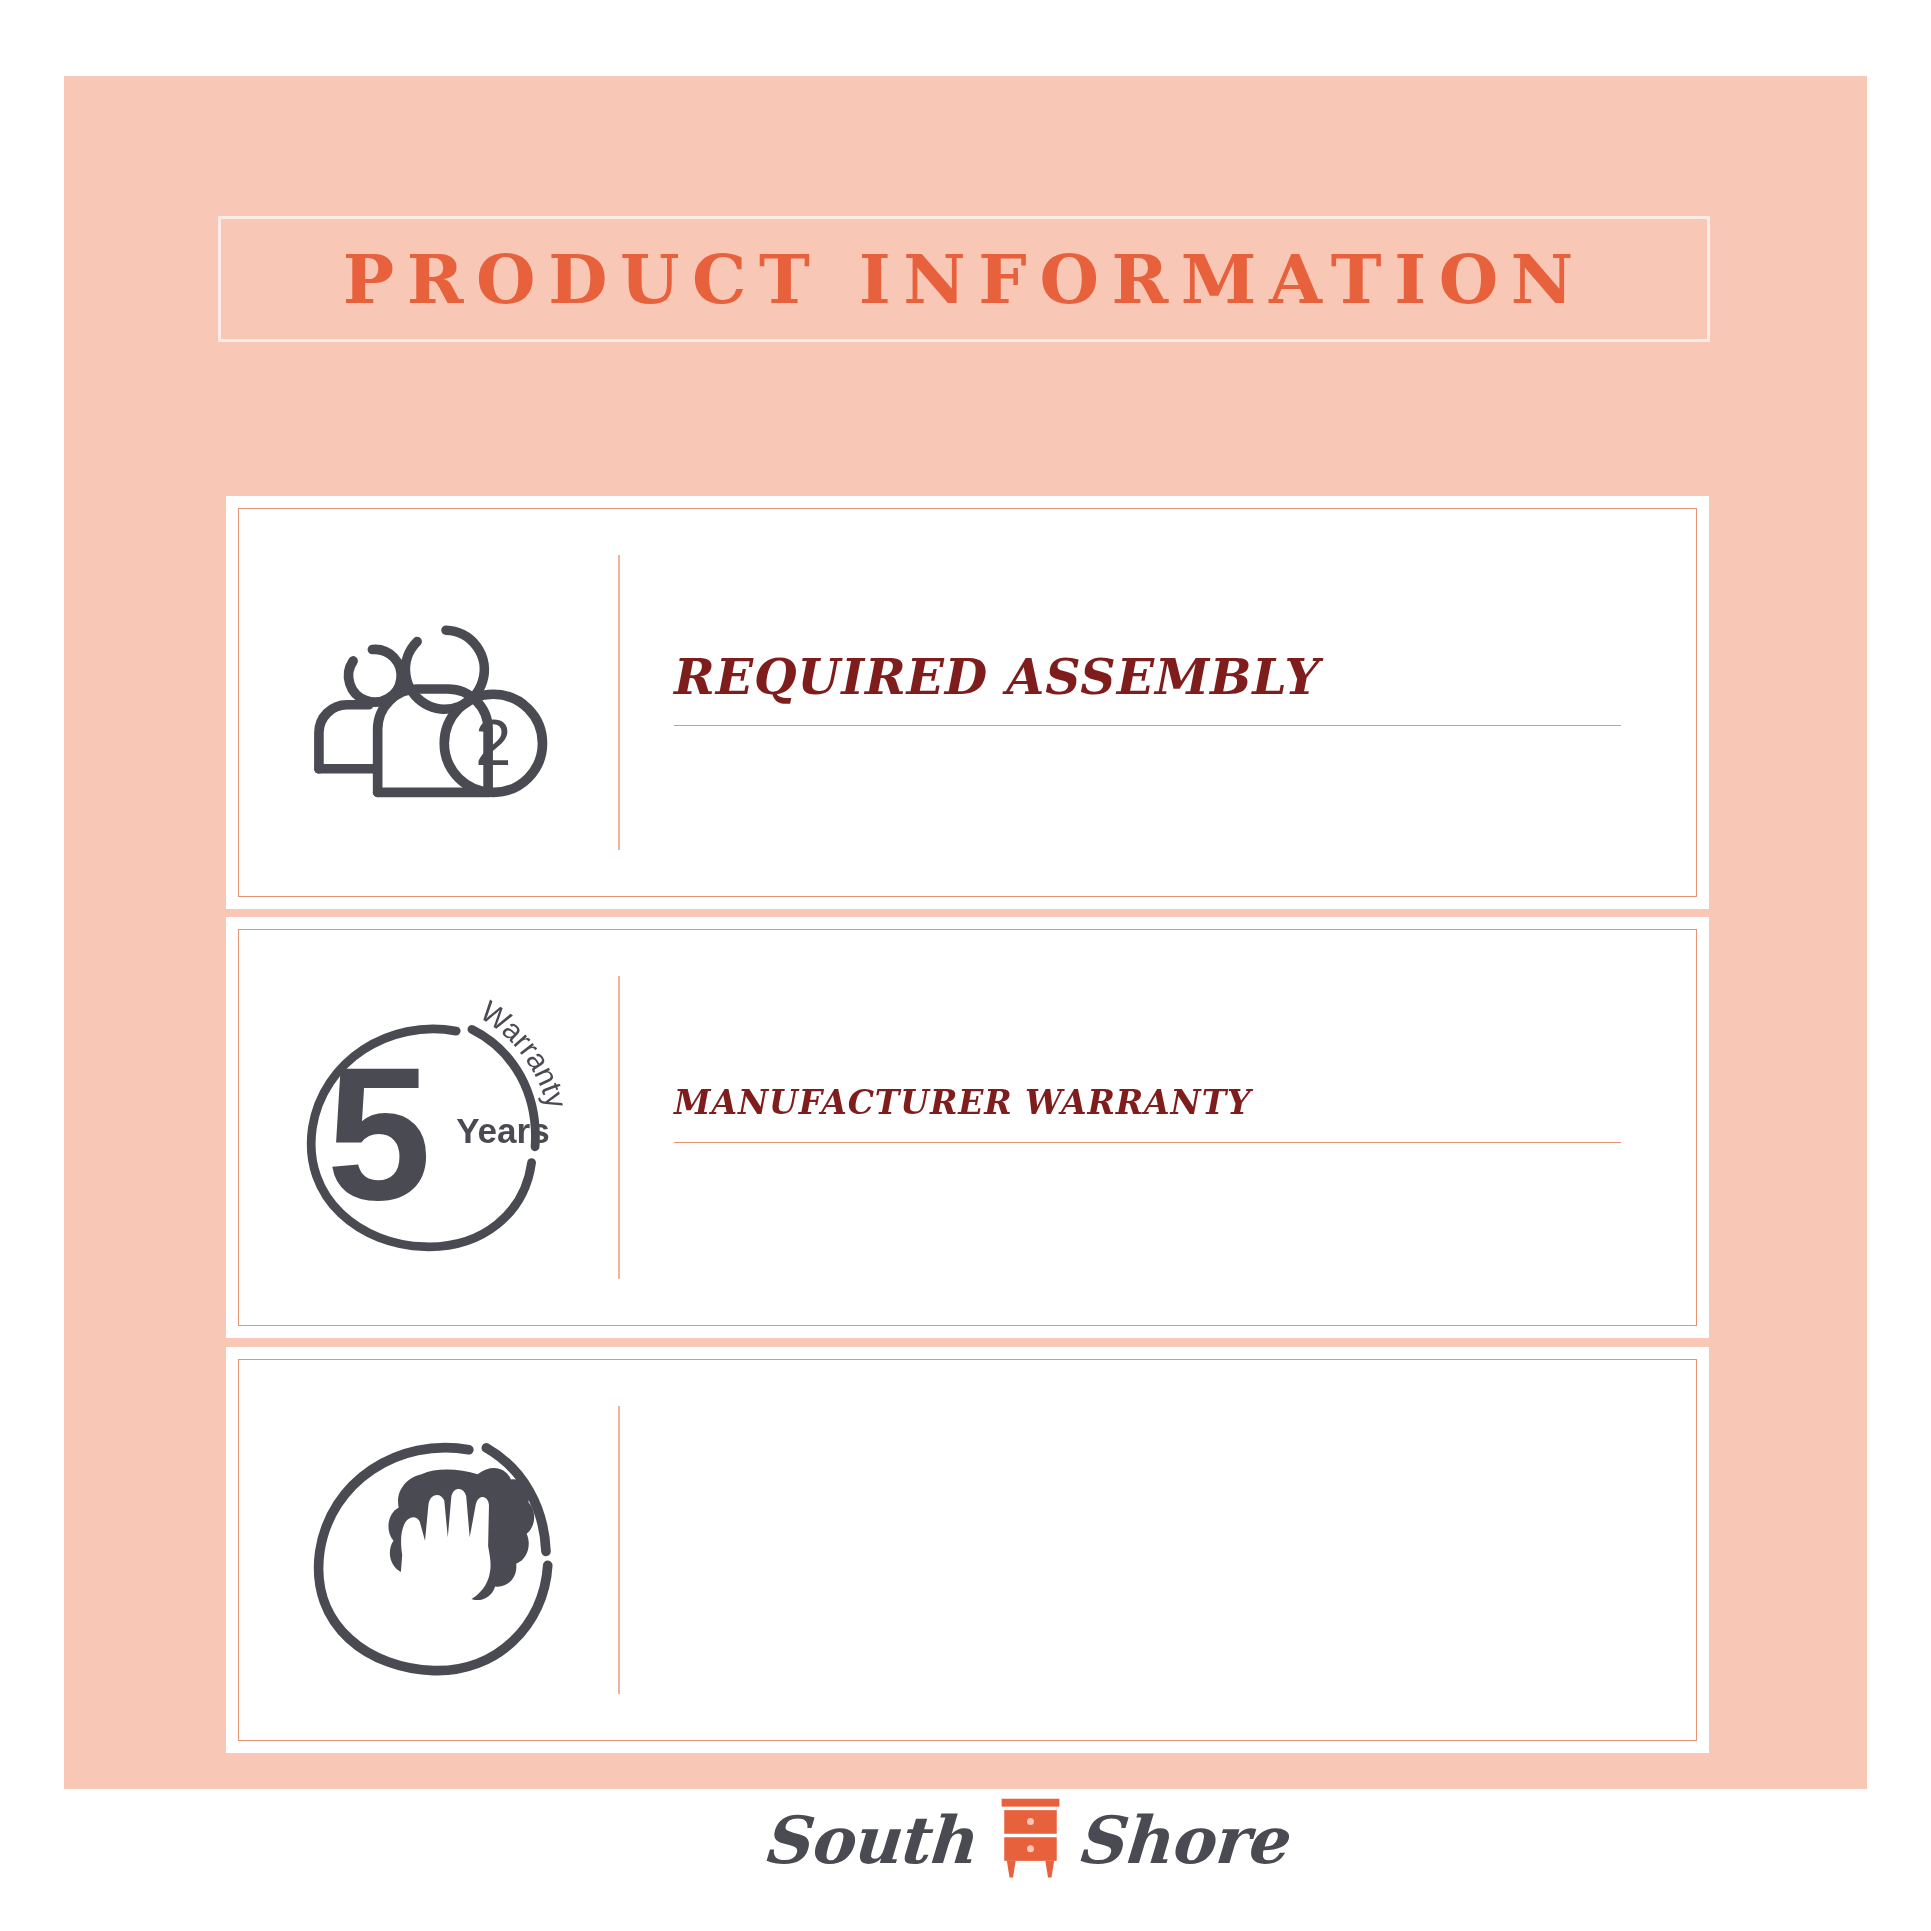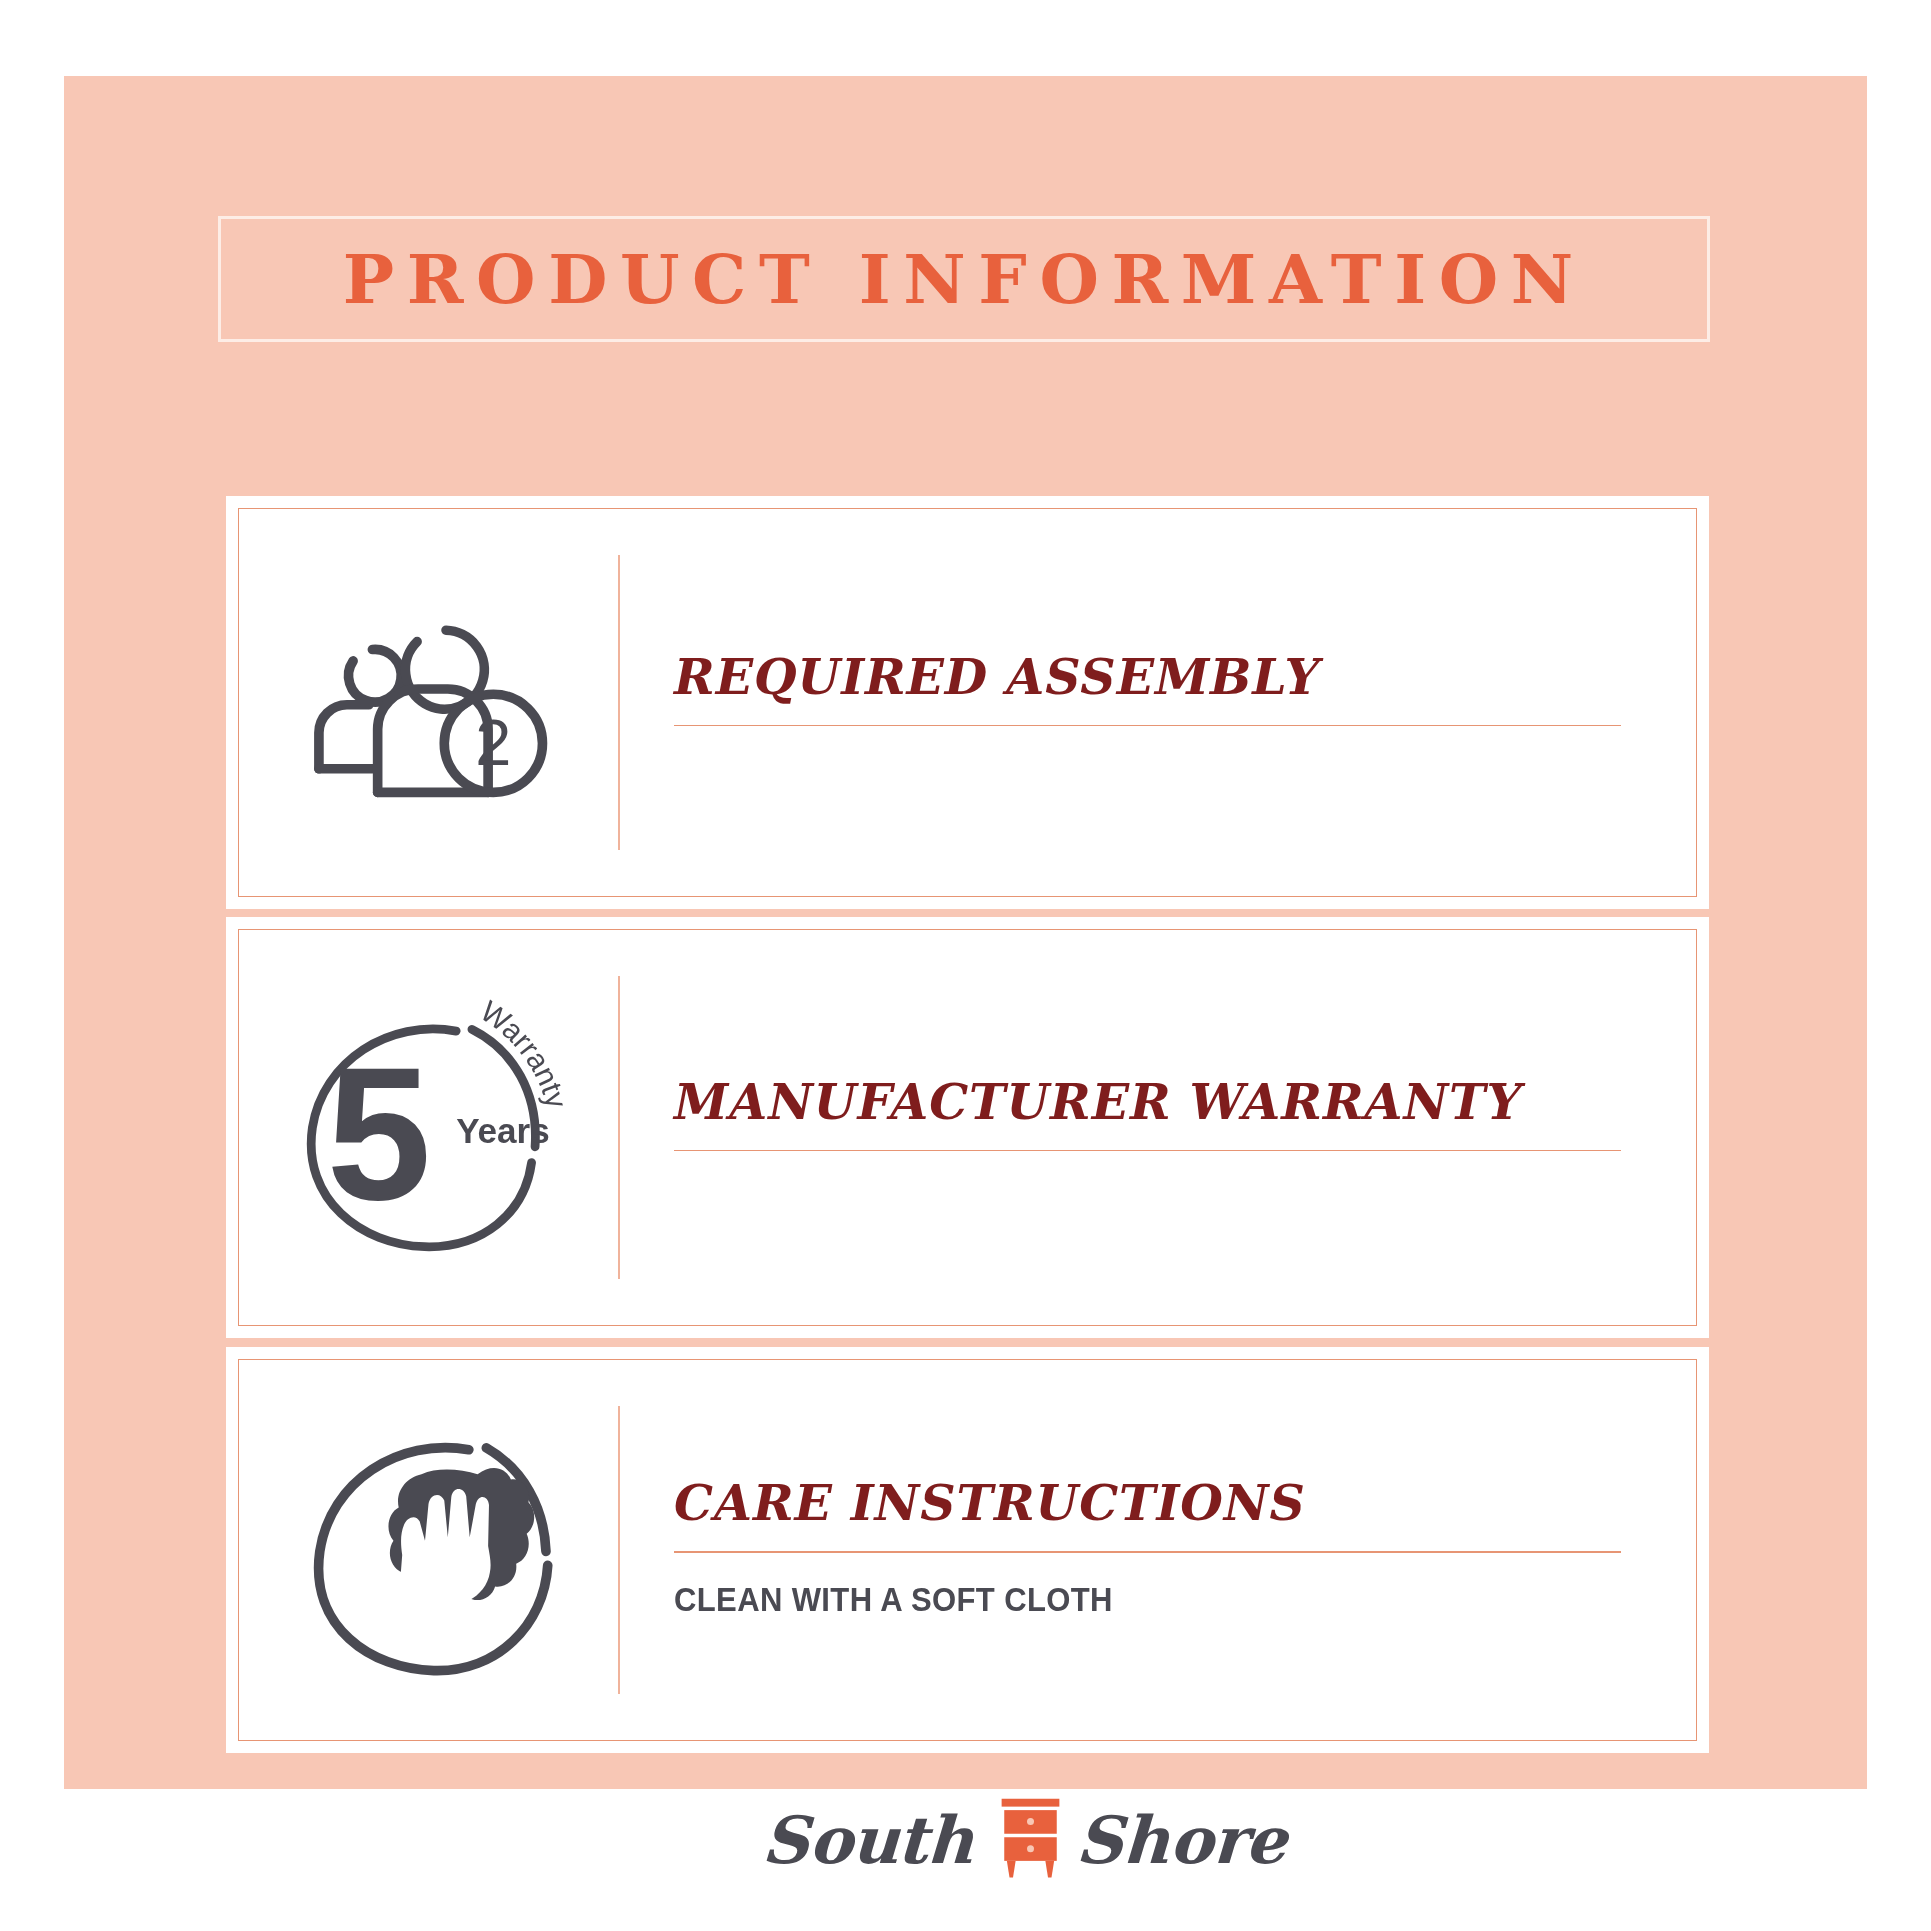--- a/index.html
+++ b/index.html
@@ -30,21 +30,21 @@
   #card-3{top:1271px;height:406px;}
 
   .icon-col{width:379px;flex:0 0 379px;display:flex;align-items:center;justify-content:center;}
   .divider{width:1.8px;align-self:stretch;margin:46px 0;background:#F0B39B;flex:0 0 1.8px;}
   .text-col{flex:1;padding-left:54px;padding-right:35px;}
 
   .card-heading{font-family:"DejaVu Serif",serif;font-weight:700;font-style:italic;
                 color:#7f1d1d;line-height:1;letter-spacing:0.9px;
                 white-space:nowrap;transform:scaleX(1.0);transform-origin:left center;}
   #h1{font-size:49px;}
-  #h2{font-size:49px;}
+  #h2{font-size:33px;}
   #h3{font-size:49px;}
   .rule{height:1.8px;background:#E79574;margin:23px 0 26px 0;width:96%;}
   .card-body{color:#4A4A52;}
   .body-line{font-family:"Liberation Sans",sans-serif;font-weight:700;
              font-size:33px;letter-spacing:0.4px;line-height:1.28;
              transform:scaleX(0.94);transform-origin:left center;white-space:nowrap;}
   .body-sub{font-family:"Liberation Sans",sans-serif;font-weight:400;
             font-size:33px;letter-spacing:0.2px;line-height:1.3;color:#4A4A52;
             transform:scaleX(0.96);transform-origin:left center;white-space:nowrap;}
 
@@ -152,27 +152,20 @@
                      C126,106 136,104 140,112 L146,134 L150,92
                      C152,80 164,78 168,88 L172,130 L176,84
                      C178,72 190,72 193,83 L197,130 L204,92
                      C207,80 218,82 219,93 L218,140 C220,152 222,160 220,170
                      C218,184 208,196 196,202 C178,212 146,214 126,204 Z" fill="#FFFFFF"></path>
           </svg>
         </div>
 
         <div class="divider"></div>
 
-        <div class="text-col">
-          <div class="card-heading" id="h3">CARE INSTRUCTIONS</div>
-          <div class="rule"></div>
-          <div class="card-body">
-            <div class="body-line">CLEAN WITH A SOFT CLOTH</div>
-          </div>
-        </div>
 
       </div>
     </div>
 
     <div class="logo">
       <span class="logo-word">South</span>
       <span class="logo-mark">
         <svg width="65" height="84" viewBox="0 0 74 96">
           <rect x="4" y="2" width="66" height="9" fill="#E8613D"></rect>
           <rect x="7" y="15" width="60" height="27" fill="#E8613D"></rect>

